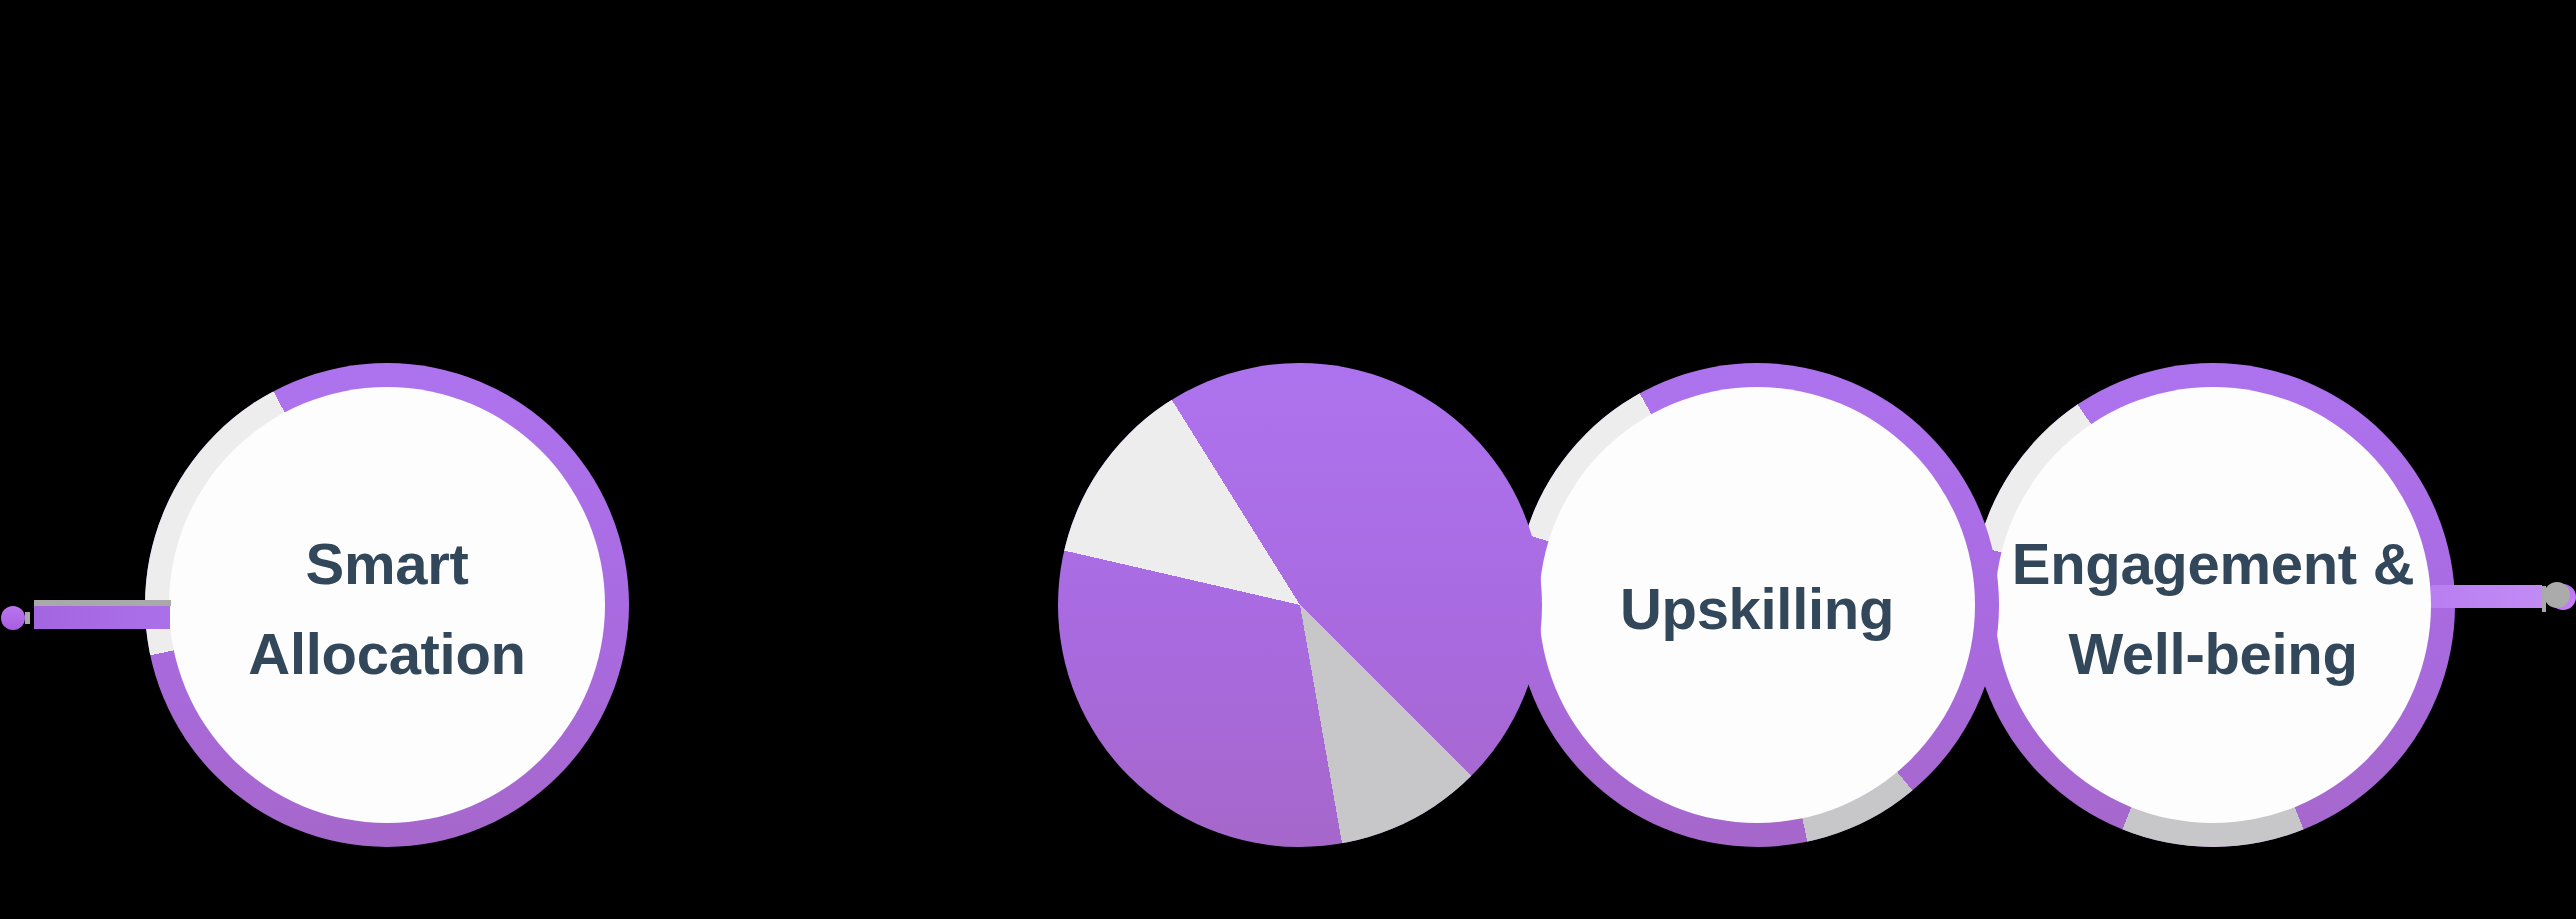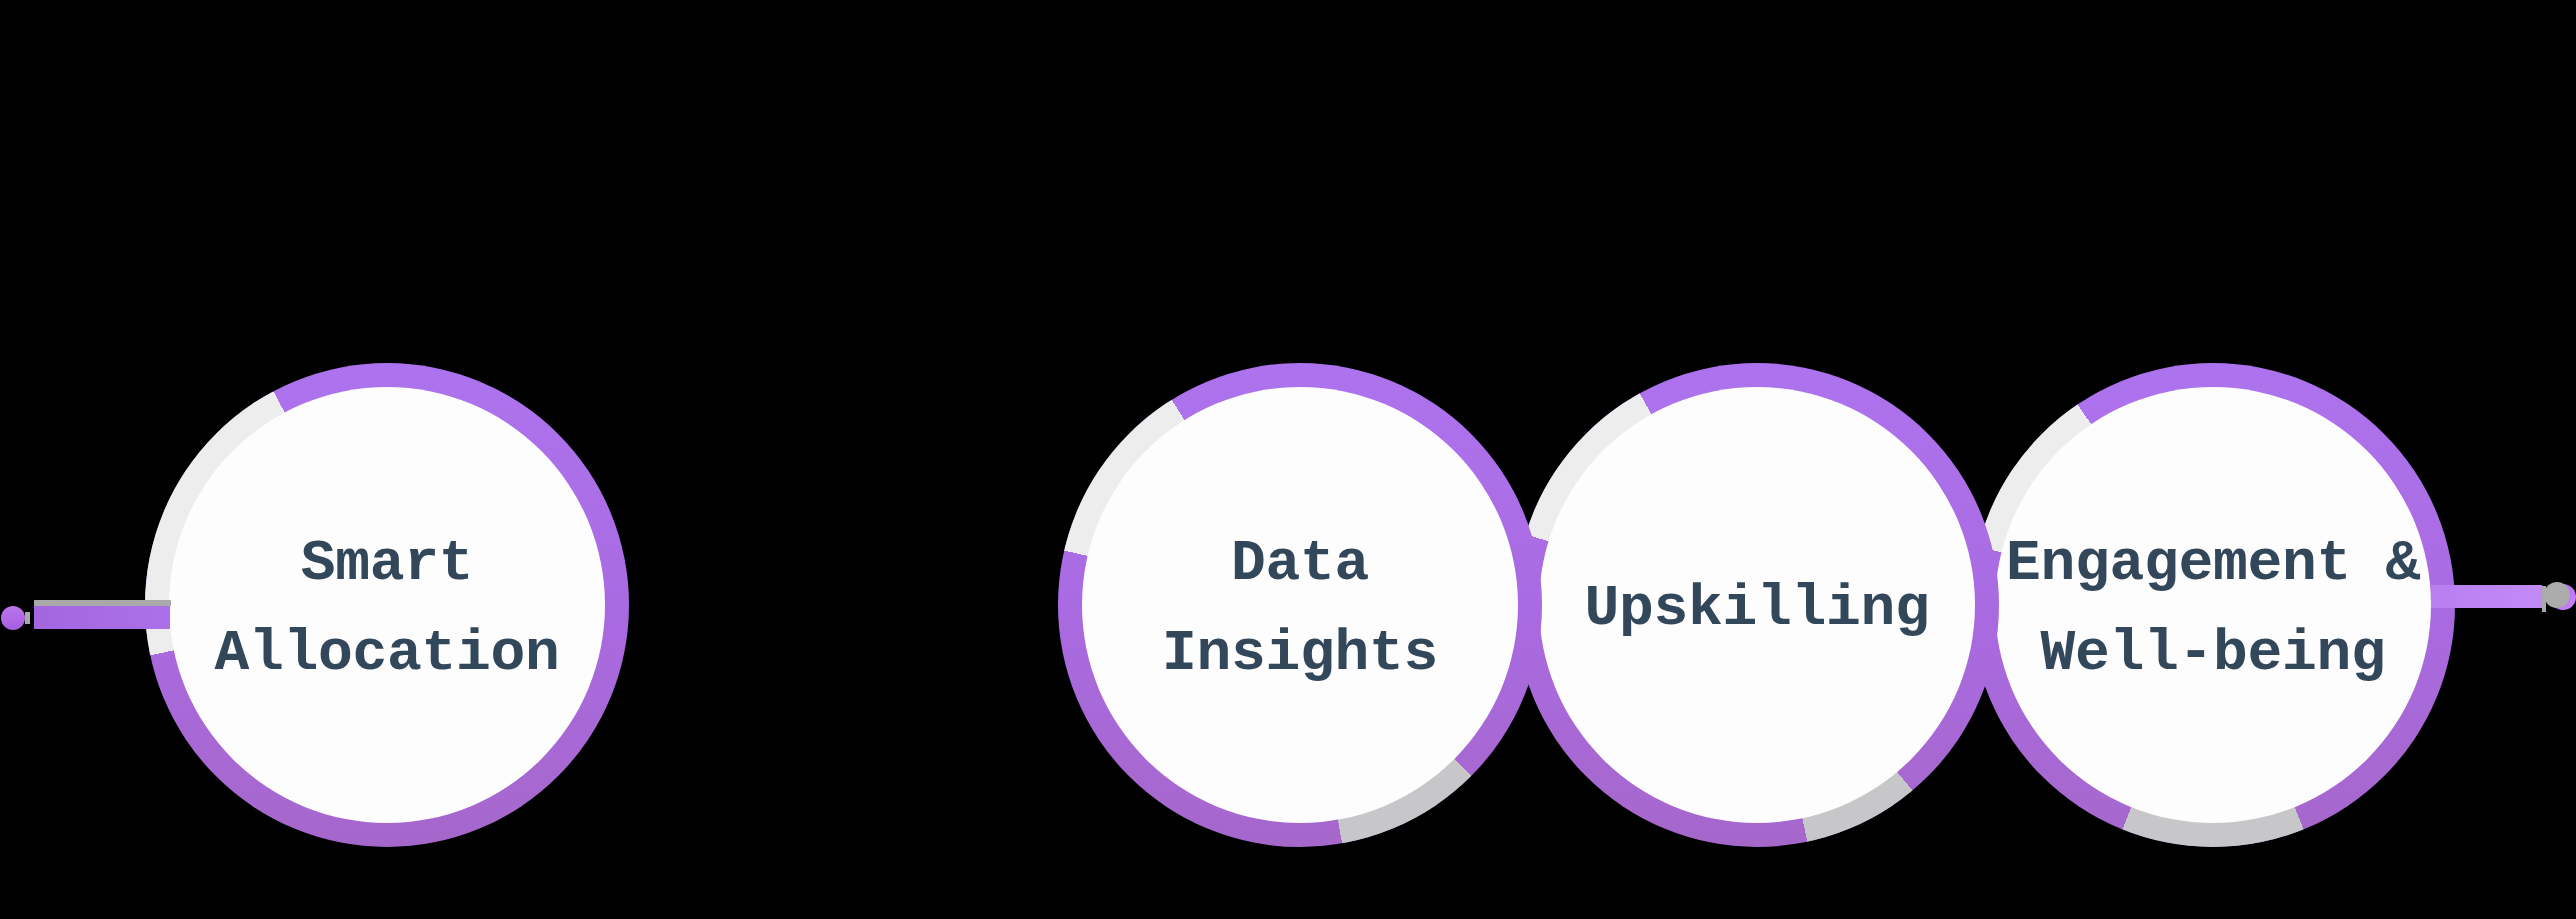--- a/index.html
+++ b/index.html
@@ -17,21 +17,21 @@
     --shadow-gray:#A9A9A9;
   }
   *{margin:0;padding:0;box-sizing:border-box;}
   html,body{background:var(--bg);}
   .stage{
     position:relative;
     width:2576px;
     height:919px;
     background:var(--bg);
     overflow:hidden;
-    font-family:Liberation Mono, monospace;
+    font-family:Liberation Sans, sans-serif;
   }
 
   
   .circle{
     position:absolute;
     width:484px;height:484px;
     border-radius:50%;
     background:linear-gradient(180deg,var(--purple-top) 0%,var(--purple-mid) 55%,var(--purple-bottom) 100%);
   }
   .circle .arcs{
@@ -127,24 +127,20 @@
     <div class="arcs"></div>
     <div class="inner">
       <div class="label">Smart
 Allocation</div>
     </div>
   </div>
 
 
   <div class="circle c3">
     <div class="arcs"></div>
-    <div class="inner">
-      <div class="label">Data
-Insights</div>
-    </div>
   </div>
 
   <div class="circle c5">
     <div class="arcs"></div>
     <div class="inner">
       <div class="label">Engagement &amp;
 Well-being</div>
     </div>
   </div>
 

